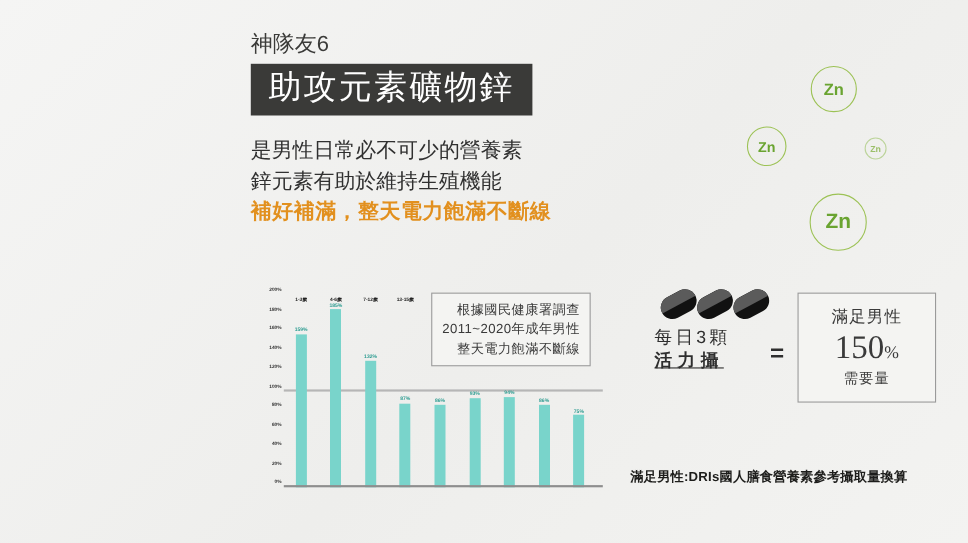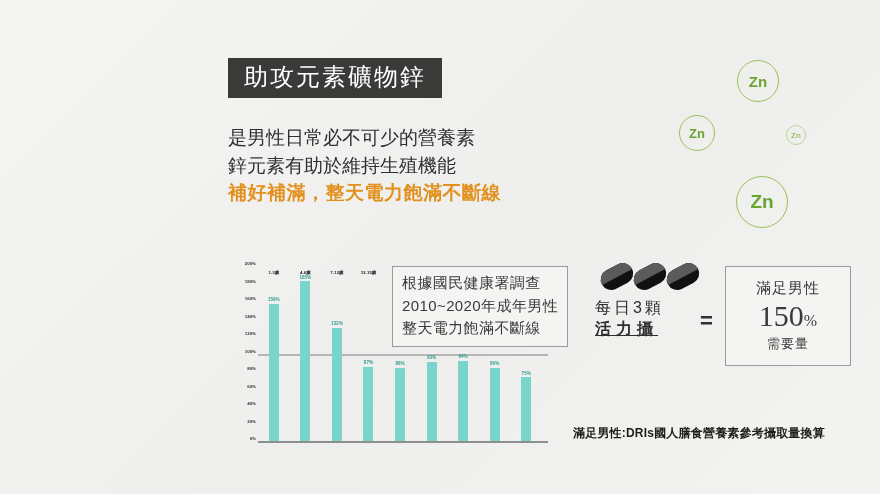--- a/index.html
+++ b/index.html
@@ -68,21 +68,21 @@
   
   #kicker {
     position:absolute; left:228px; top:26px;
     font-size:20px; color:#3b3b39;
   }
   #title-banner {
     position:absolute; left:228px; top:58px;
     background:#3a3a38;
     padding:5px 16px 7px 16px;
     color:#ffffff;
-    font-size:24px;
+    font-size:30px;
     letter-spacing:2px;
     line-height:1.15;
   }
   #sub-lines {
     position:absolute; left:228px; top:124px;
     font-size:19px; line-height:1.45; color:#303030;
   }
   #sub-lines .hl {
     color:#e2901e; font-weight:bold; letter-spacing:.5px;
   }
@@ -144,22 +144,22 @@
     text-align:center; white-space:pre-line; line-height:1.25;
     transform:translateX(-50%);
   }
 
   
   #callout {
     position:absolute; left:392px; top:266px;
     border:1.2px solid #9a9a9a;
     background:#f4f4f2;
     padding:5px 9px 6px 9px;
-    font-size:15px; line-height:1.5;
-    color:#3a3a3a; letter-spacing:.4px;
+    font-size:12px; line-height:1.5;
+    color:#3a3a3a; letter-spacing:.4px;text-align:right;
   }
 
   
   #pills { position:absolute; left:600px; top:264px; width:105px; height:32px; }
   .pill {
     position:absolute; top:2px;
     width:34px; height:21px;
     border-radius:11px;
     transform:rotate(-28deg);
     overflow:hidden;
@@ -202,20 +202,21 @@
     font-size:12px; font-weight:bold; color:#1d1d1b;
     letter-spacing:.2px;
   }
 </style>
 </head>
 <body>
 
 <div id="stage">
 
 
+  <div id="kicker">神隊友6</div>
   <div id="title-banner">助攻元素礦物鋅</div>
   <div id="sub-lines">
     <div>是男性日常必不可少的營養素</div>
     <div>鋅元素有助於維持生殖機能</div>
     <div class="hl">補好補滿，整天電力飽滿不斷線</div>
   </div>
 
   <div class="zn" id="zn-1">Zn</div>
   <div class="zn" id="zn-2">Zn</div>
   <div class="zn" id="zn-3">Zn</div>
@@ -286,21 +287,21 @@
           <div class="xlab" style="left: 205.111px;">45-64歲</div>
           <div class="xlab" style="left: 236.667px;">65-74歲</div>
           <div class="xlab" style="left: 268.222px;">75歲
 以上</div>
         </div>
     </div>
   </div>
 
   <div id="callout">
     <div>根據國民健康署調查</div>
-    <div>2010~2020年成年男性</div>
+    <div>2011~2020年成年男性</div>
     <div>整天電力飽滿不斷線</div>
   </div>
 
   <div id="pills">
     <div class="pill" id="pill-1">
         <div class="top"></div>
       </div>
     <div class="pill" id="pill-2">
         <div class="top"></div>
       </div>

